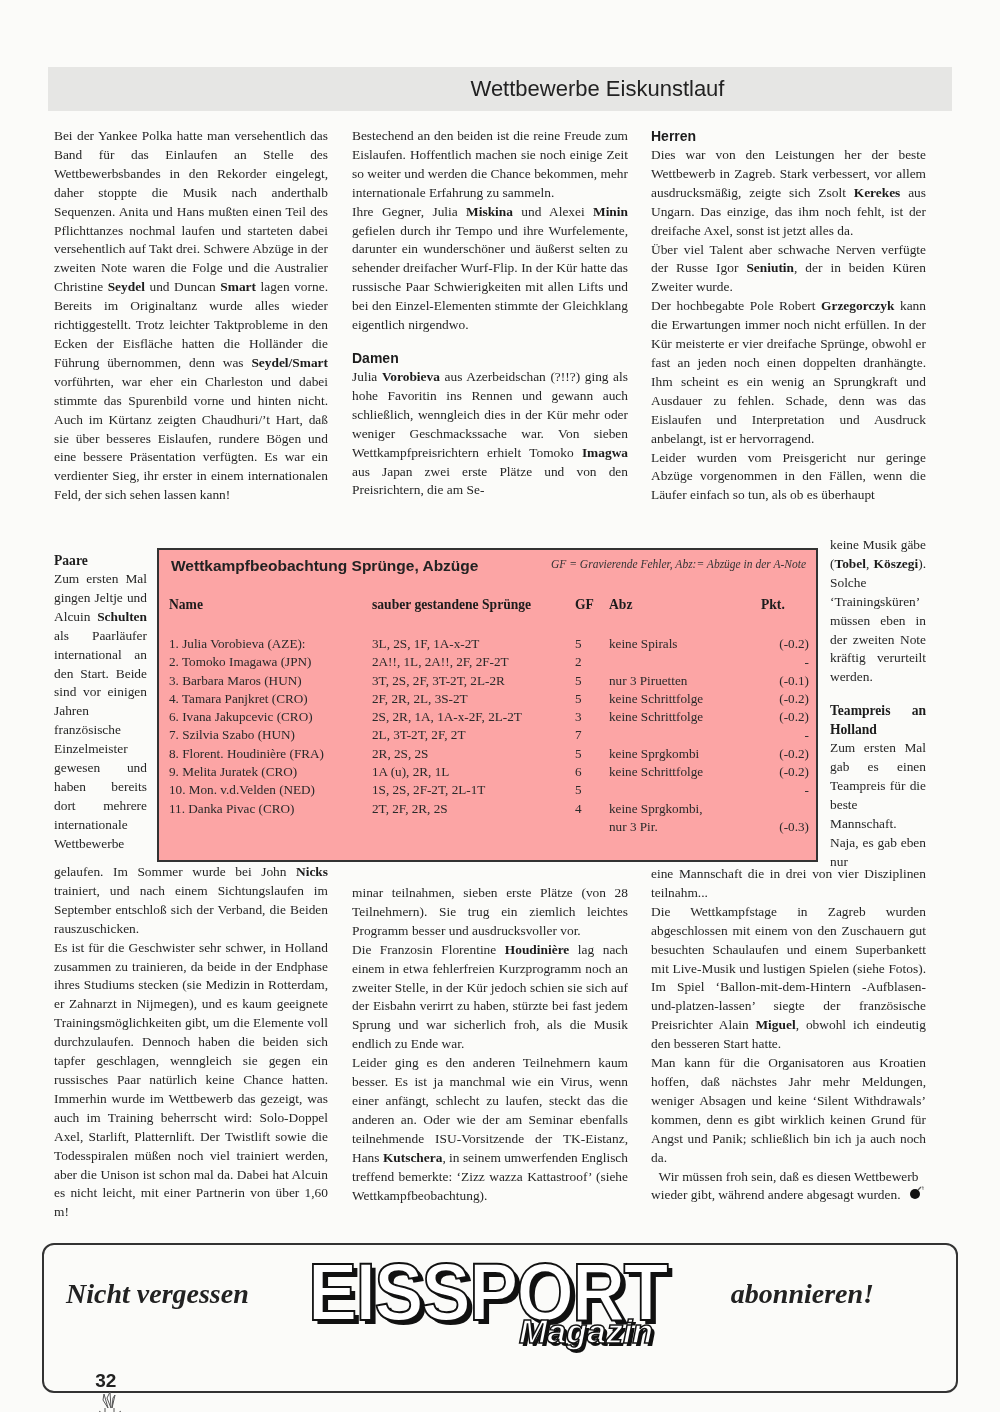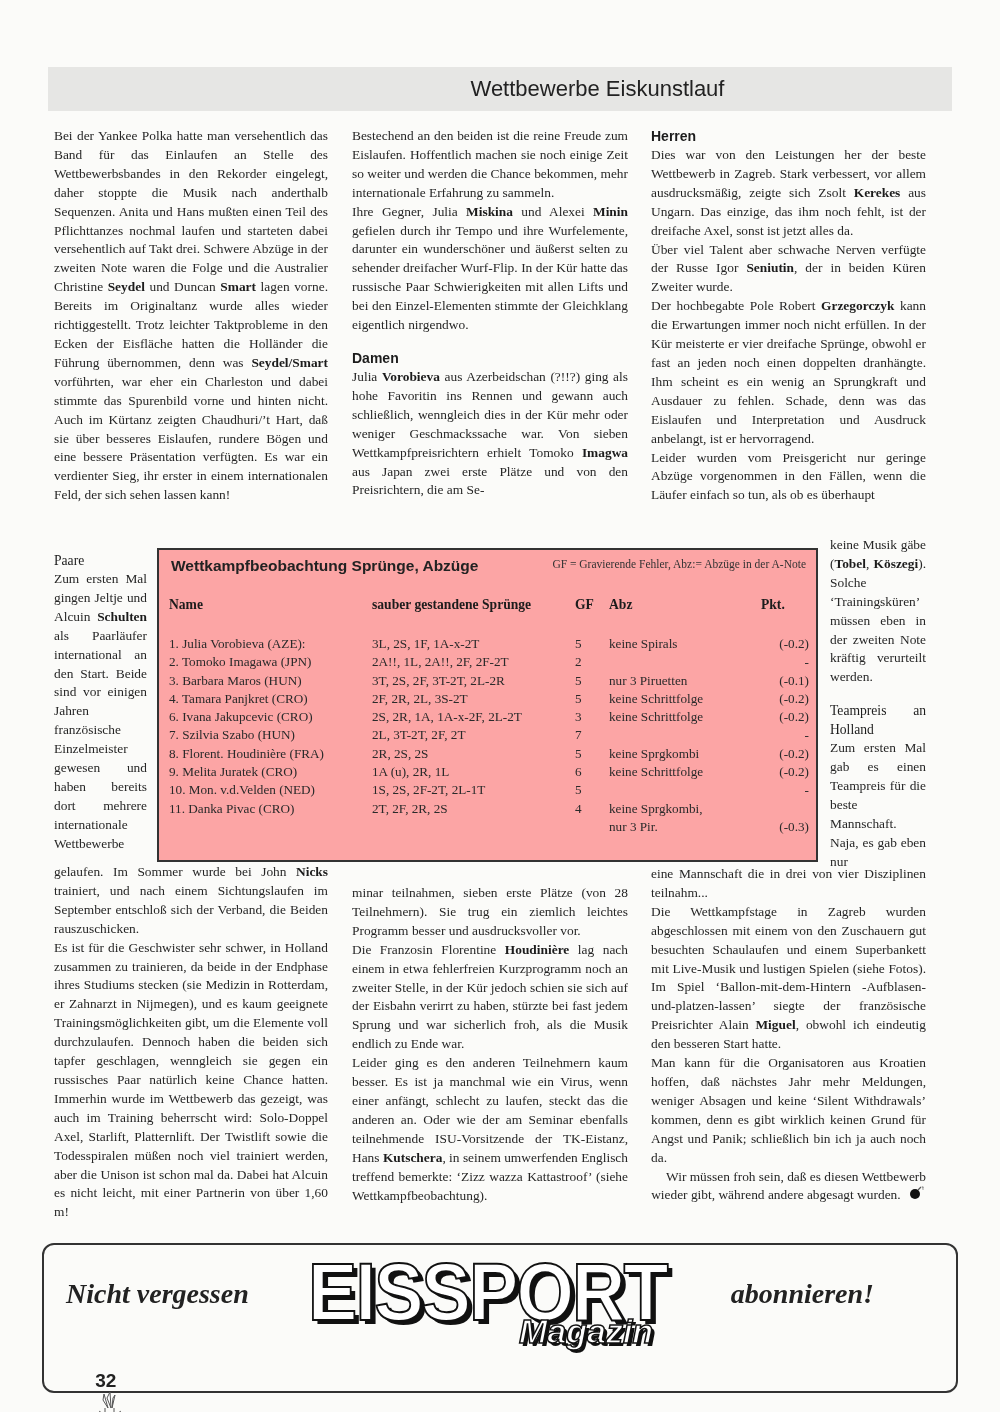--- a/index.html
+++ b/index.html
@@ -21,35 +21,35 @@
   }
   .col {
     font-size: 13.4px; line-height: 18.9px; text-align: justify;
   }
   .col p { margin: 0; }
   .col b { font-weight: bold; color: #1c1c1c; }
   .sans-h {
     font-family: "Liberation Sans", sans-serif; font-weight: bold; font-size: 14px;
     color: #1c1c1c; margin: 0; line-height: 19px;
   }
-  .serif-h { font-weight: normal; font-size: 13.6px; margin: 0; line-height: 19px; color:#1c1c1c;}
+  .serif-h { font-weight: bold; font-size: 13.6px; margin: 0; line-height: 19px; color:#1c1c1c;}
   .gap { height: 14px; }
 
   
   .table-box {
     left: 157px; top: 548px; width: 661px; height: 314px;
     border: 2px solid #333; box-sizing: border-box;
     background: #fca5a5;
   }
   .tb-title {
     left: 12px; top: 7px; font-family: "Liberation Sans", sans-serif;
     font-size: 15.5px; font-weight: bold; color: #222;
   }
   .tb-note {
-    right: 10px; top: 8px; font-size: 11.5px; color: #333;
+    right: 10px; top: 8px; font-style: italic; font-size: 11.5px; color: #333;
   }
   table.obs {
     position: absolute; left: 10px; top: 47px; border-collapse: collapse;
     font-size: 13.2px; color: #2a2a2a;
   }
   table.obs th { font-weight: bold; text-align: left; padding: 0 0 22px 0; font-size: 13.6px; color:#1c1c1c; }
   table.obs td { padding: 0; line-height: 18.3px; vertical-align: top; }
   .c-name { width: 203px; }
   .c-j { width: 203px; }
   .c-gf { width: 34px; }
@@ -124,21 +124,21 @@
   <p><span>keine Musik gäbe (</span><b>Tobel</b><span>, </span><b>Köszegi</b><span>). Solche ‘Trainingsküren’ müssen eben in der zweiten Note kräftig verurteilt werden.</span></p>
   <div class="gap"></div>
   <p class="serif-h">Teampreis an Holland</p>
   <p>Zum ersten Mal gab es einen Teampreis für die beste Mannschaft. Naja, es gab eben nur</p>
 </div>
 
 <div class="abs col" style="left:651px; top:865px; width:275px;">
   <p>eine Mannschaft die in drei von vier Disziplinen teilnahm...</p>
   <p><span>Die Wettkampfstage in Zagreb wurden abgeschlossen mit einem von den Zuschauern gut besuchten Schaulaufen und einem Superbankett mit Live-Musik und lustigen Spielen (siehe Fotos). Im Spiel ‘Ballon-mit-dem-Hintern -Aufblasen-und-platzen-lassen’ siegte der französische Preisrichter Alain </span><b>Miguel</b><span>, obwohl ich eindeutig den besseren Start hatte.</span></p>
   <p>Man kann für die Organisatoren aus Kroatien hoffen, daß nächstes Jahr mehr Meldungen, weniger Absagen und keine ‘Silent Withdrawals’ kommen, denn es gibt wirklich keinen Grund für Angst und Panik; schließlich bin ich ja auch noch da.</p>
-  <p style="text-align:right;"><span>Wir müssen froh sein, daß es diesen Wettbewerb wieder gibt, während andere abgesagt wurden.</span>
+  <p style="text-align:center;"><span>Wir müssen froh sein, daß es diesen Wettbewerb wieder gibt, während andere abgesagt wurden.</span>
     <span style="display:inline-block; vertical-align:middle; margin-left:4px;">
       <svg width="18" height="14" viewBox="0 0 18 14">
           <circle cx="7" cy="8" r="5" fill="#111"></circle>
           <path d="M10 4 L13 1" stroke="#555" stroke-width="1.2"></path>
           <path d="M14 0 l1 2 M16 1 l-2 1 M14 3 l2 0" stroke="#888" stroke-width="0.8"></path>
         </svg>
     </span>
   </p>
 </div>
 

